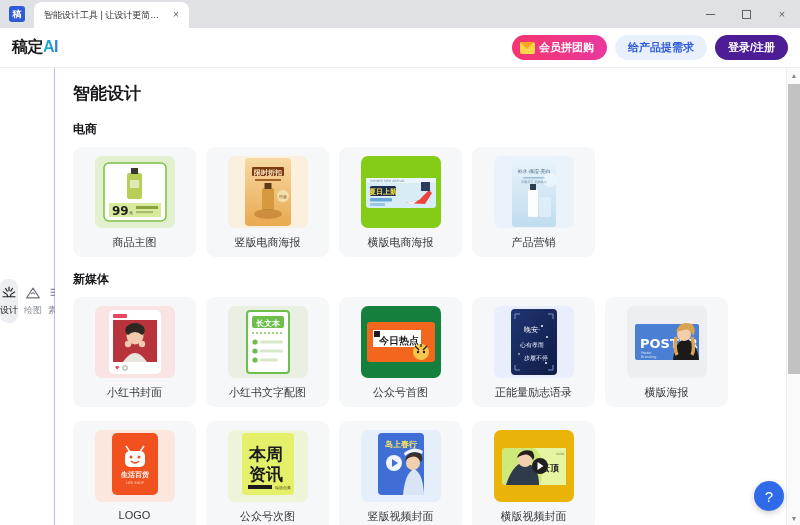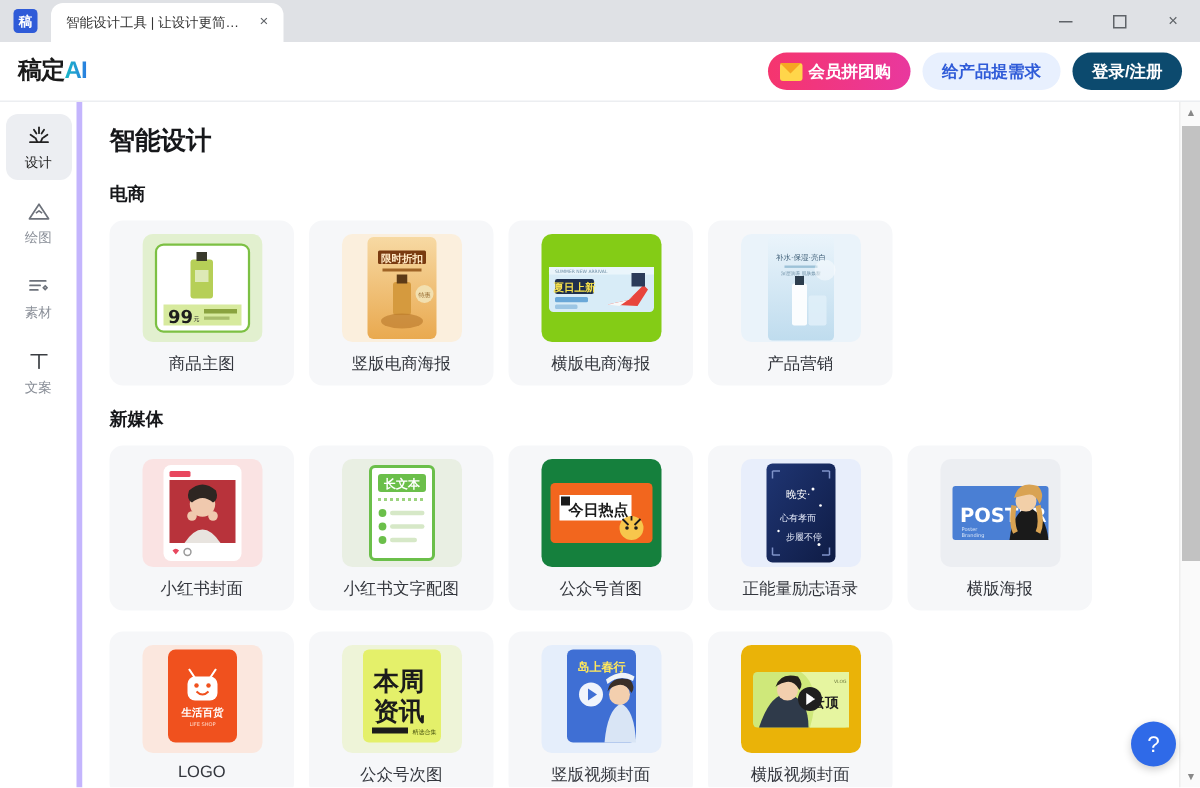--- a/index.html
+++ b/index.html
@@ -70,27 +70,27 @@
   .env-icon {
     width: 15px; height: 12px; background: #ffd64a; border-radius: 2px;
     position: relative; flex: none;
   }
   .env-icon:after {
     content: ""; position: absolute; top: 0; left: 0; width: 0; height: 0;
     border-left: 7.5px solid transparent; border-right: 7.5px solid transparent;
     border-top: 7px solid #f5a623;
   }
   .btn-demand { background: #e8f0fe; color: #2f5bd8; }
-  .btn-login { background: #0c4a6e; color: #fff; }
+  .btn-login { background: #4c1d95; color: #fff; }
 
   
   .sidebar {
     position: absolute; top: 68px; left: 0; width: 55px; height: 457px;
-    background: #fff; border-right: 4px solid #c4b5fd;
-    padding-top: 8px; display: flex; flex-direction: column; align-items: center; gap: 6px;
+    background: #fff; border-right: 1px solid #c4b5fd;
+    padding-top: 8px; display: flex; flex-direction: row; align-items: center; gap: 6px;
   }
   .side-item {
     width: 44px; height: 44px; border-radius: 8px; display: flex;
     flex-direction: column; align-items: center; justify-content: center; gap: 2px;
     cursor: pointer;
   }
   .side-item.active { background: #eceef2; }
   .side-label { font-size: 9px; color: #8a8f98; }
   .side-item.active .side-label { color: #222; }
   .side-icon { width: 18px; height: 18px; display: flex; align-items: center; justify-content: center; }

